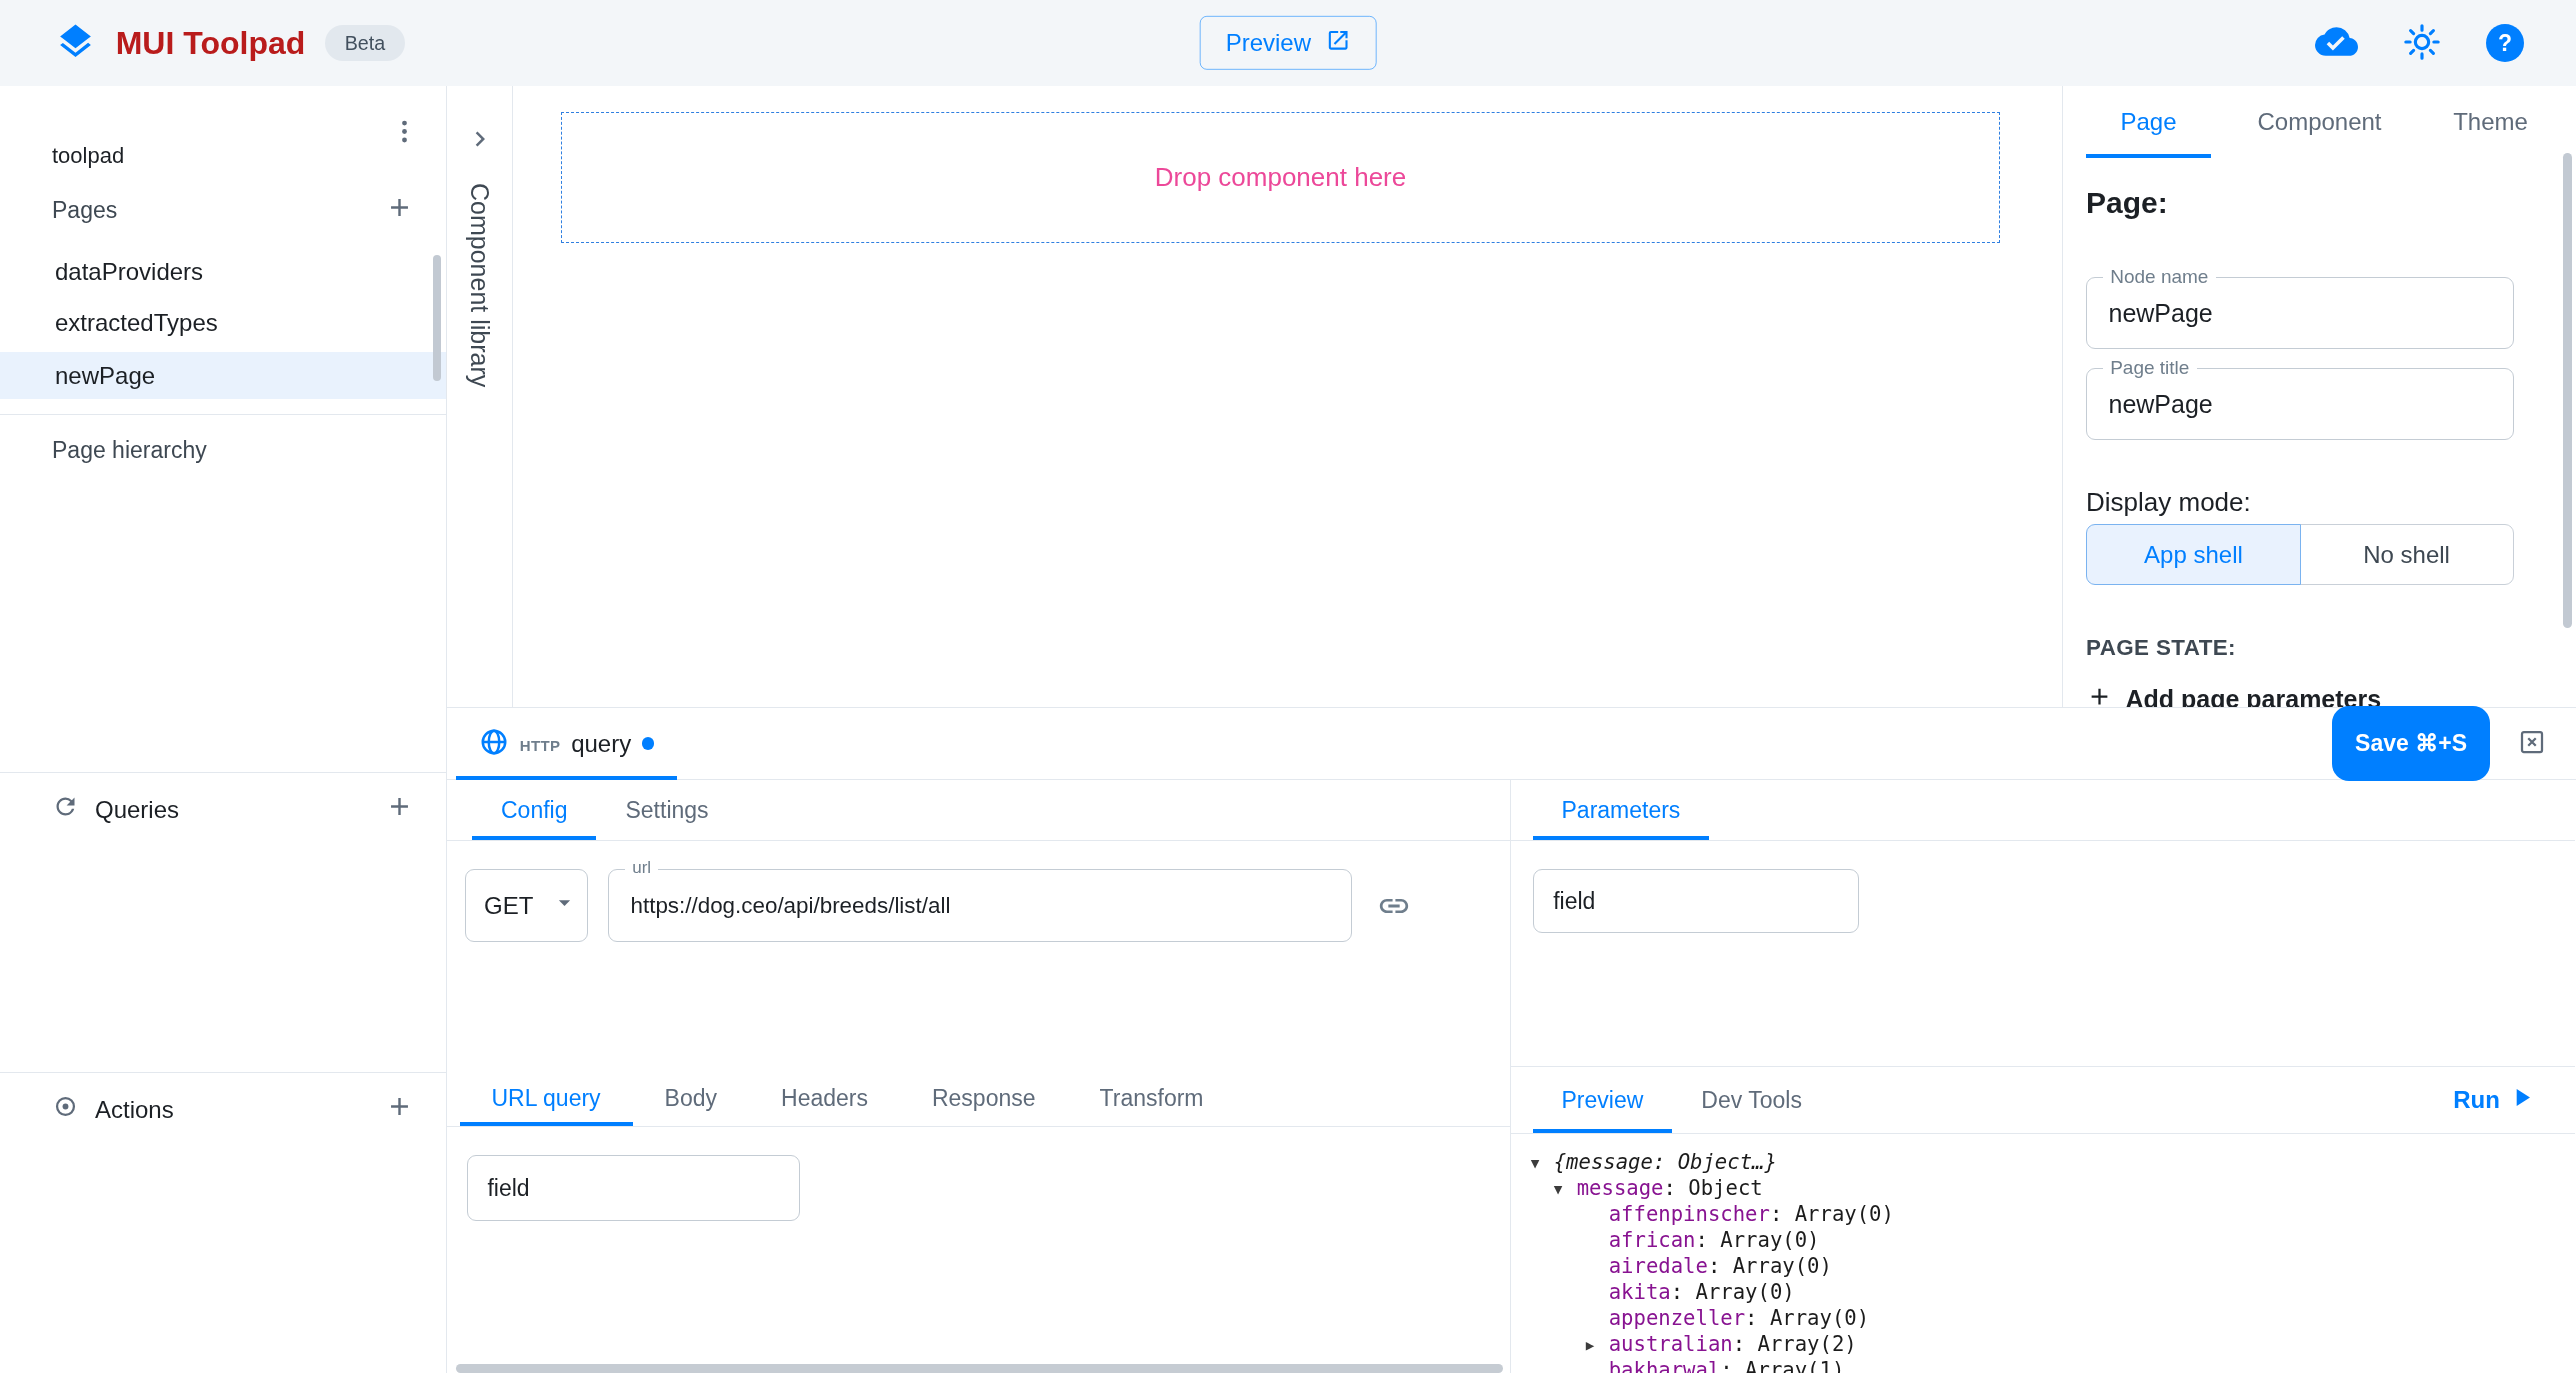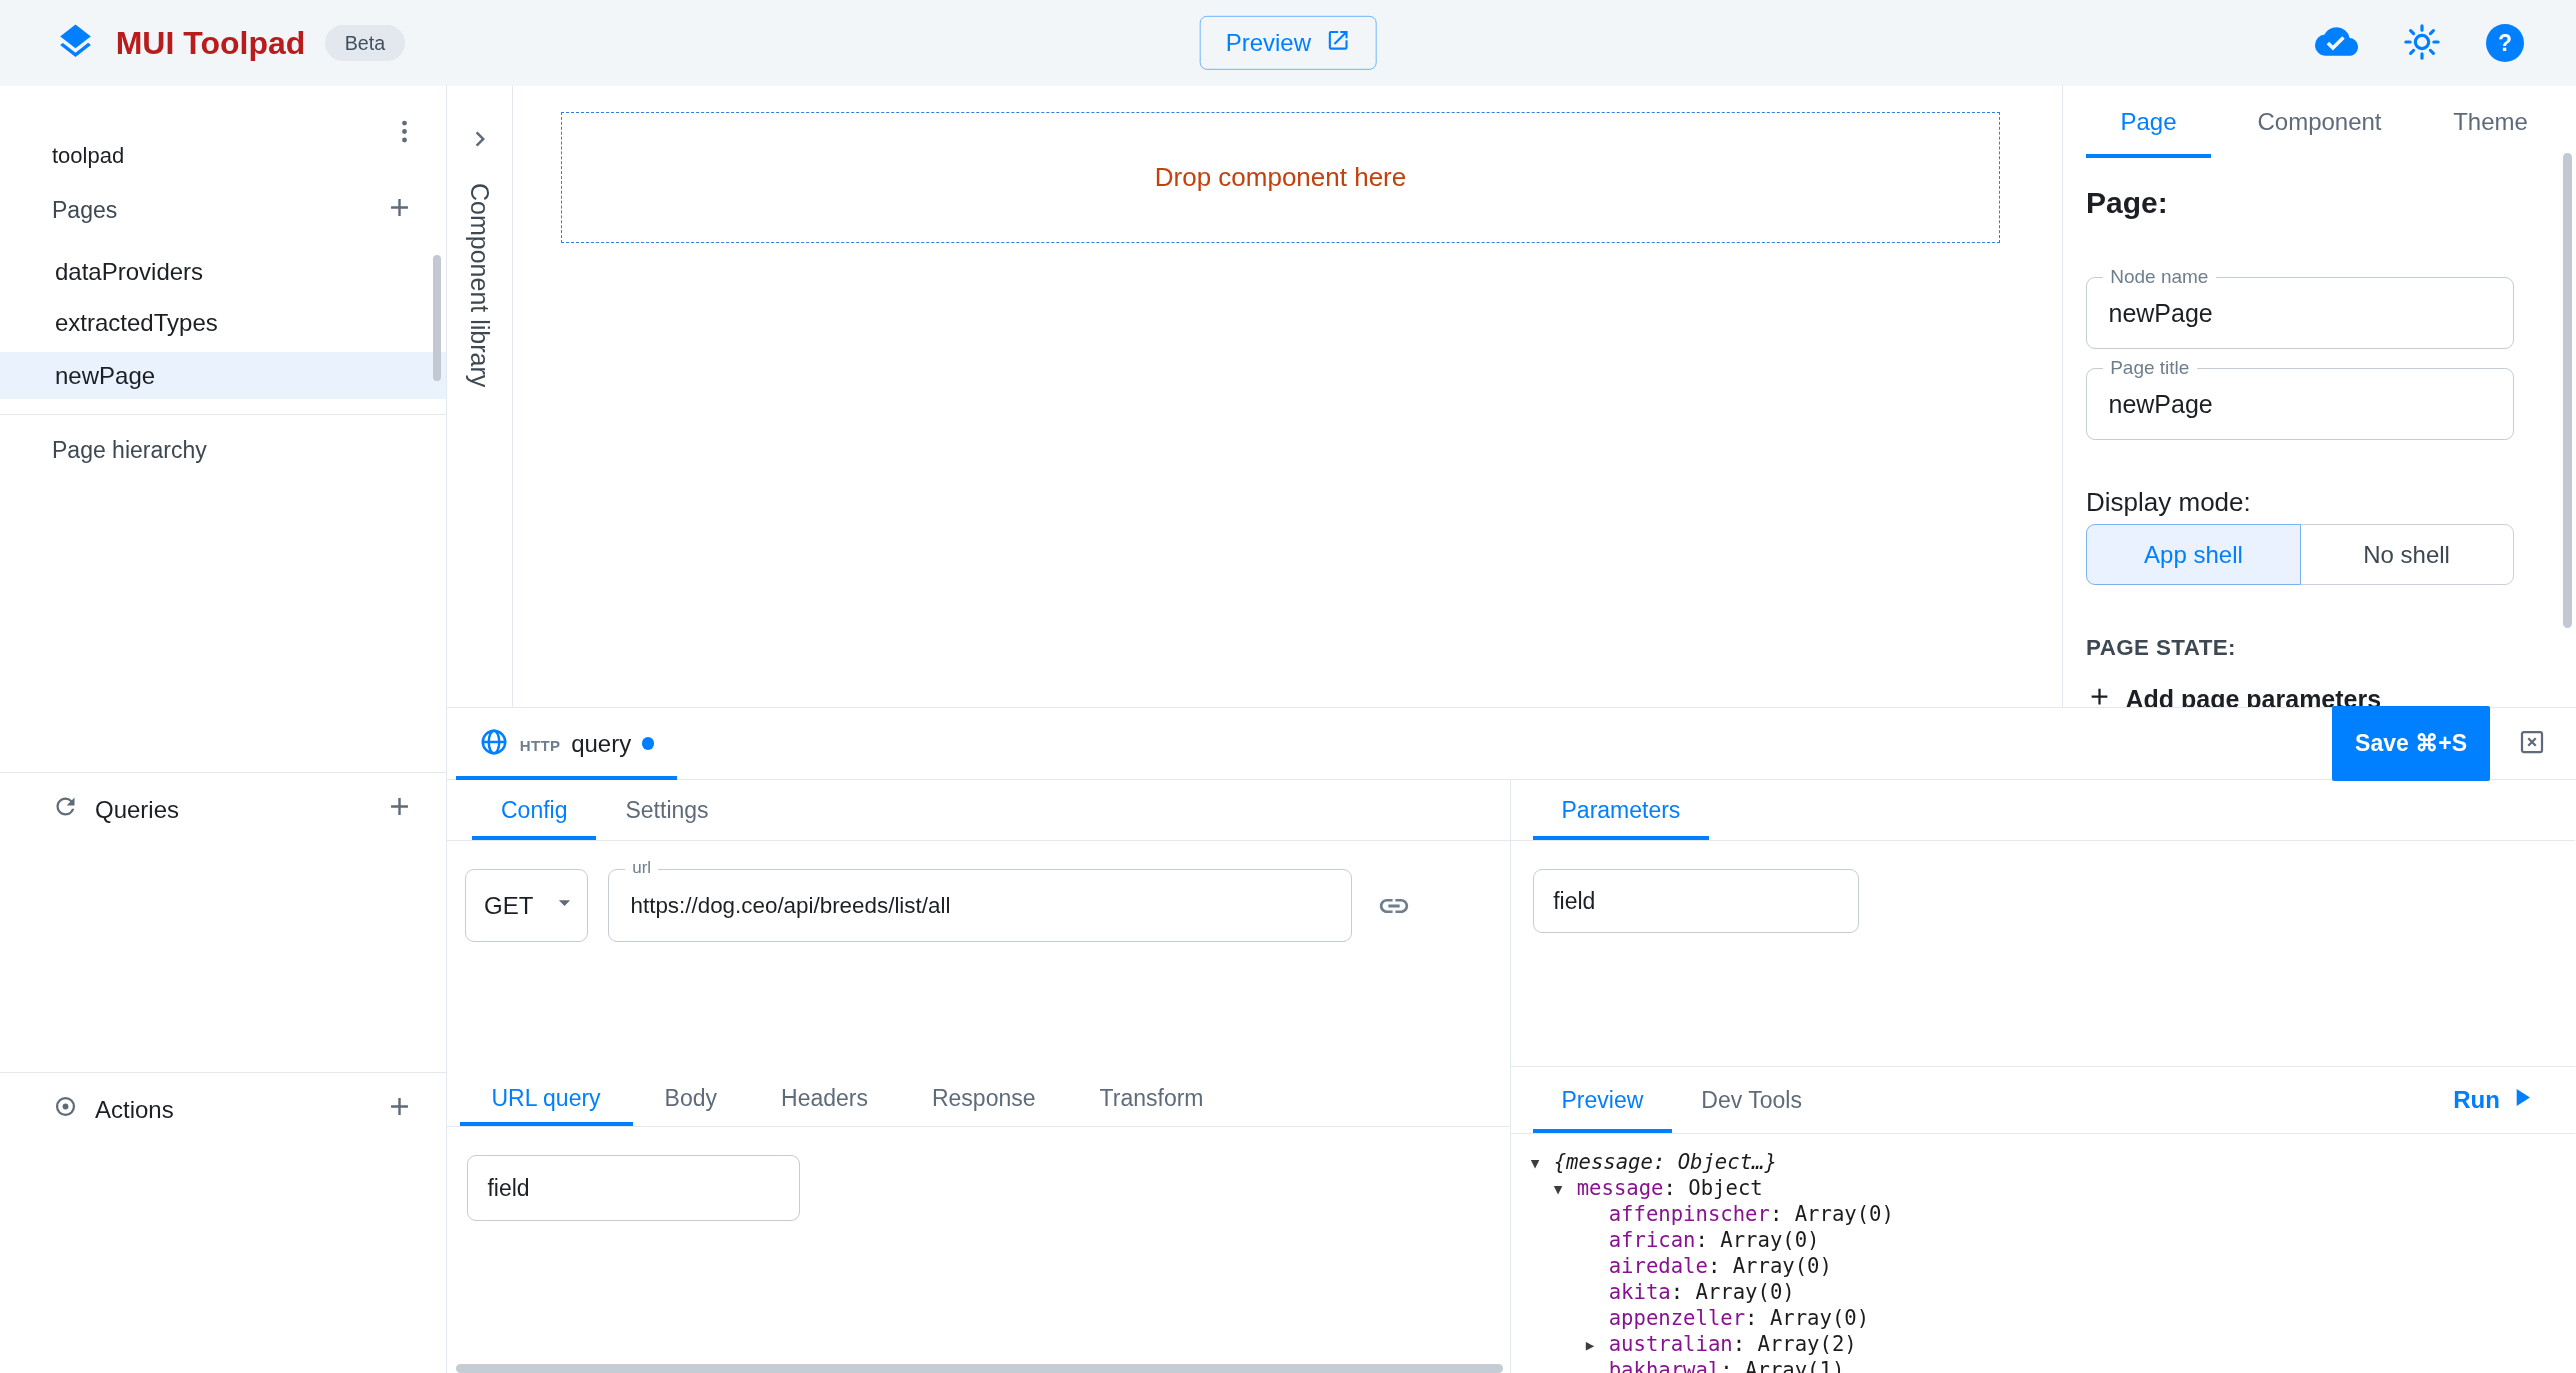--- a/index.html
+++ b/index.html
@@ -32,21 +32,21 @@
   .h-thumb { position:absolute; background:#c6ccd3; border-radius:5.4px; }
 
   
   .canvas-row { position:absolute; top:86px; left:447px; width:2129px; height:621px; }
   .library-strip { position:absolute; left:0; top:0; width:66px; height:621px; background:#fff; border-right:0.9px solid #e3e8ee; }
   .strip-chevron { position:absolute; top:38px; left:50%; transform:translateX(-50%); }
   .strip-label { position:absolute; top:97px; left:50%; transform:translateX(-50%);
     writing-mode:vertical-rl; font-size:25px; color:#3e4852; white-space:nowrap; }
   .canvas { position:absolute; left:66px; top:0; width:1548px; height:621px; background:#fff; }
   .dropzone { position:absolute; left:48px; top:26px; width:1439px; height:131px; border:1.8px dashed #2f7fe0;
-    display:flex; align-items:center; justify-content:center; color:#c2410c; font-size:26px; font-weight:500; }
+    display:flex; align-items:center; justify-content:center; color:#ec4899; font-size:26px; font-weight:500; }
 
   
   .inspector { position:absolute; right:0; top:0; width:514px; height:621px; background:#fff; border-left:0.9px solid #e3e8ee; overflow:hidden; }
   .insp-tabs { position:absolute; top:0; left:0; right:0; height:72px; display:flex; }
   .insp-tab { flex:1; display:flex; align-items:center; justify-content:center; font-size:24px; color:#5f6b7a; position:relative; cursor:pointer; }
   .insp-tab.active { color:#007FFF; font-weight:500; }
   .insp-tab.active::after { content:""; position:absolute; left:23px; right:23px; bottom:0; height:3.6px; background:#007FFF; }
   .insp-heading { position:absolute; top:100px; left:23px; font-size:30px; font-weight:600; }
   .tf { position:absolute; border:1.8px solid #c4ccd4; border-radius:9px; background:#fff; }
   .tf-label { position:absolute; top:-12.5px; left:16px; background:#fff; padding:0 7.2px; font-size:19px; color:#6f7e8c; white-space:nowrap; }
@@ -64,21 +64,21 @@
 
   
   .query-panel { position:absolute; left:447px; top:707px; width:2129px; height:667px; background:#fff; border-top:0.9px solid #e3e8ee; }
   .qp-tabbar { position:absolute; top:0; left:0; right:0; height:72px; border-bottom:0.9px solid #e3e8ee; display:flex; align-items:center; }
   .query-tab { margin-left:9px; height:100%; display:flex; align-items:center; gap:10.7px; padding:0 23px; position:relative; cursor:pointer; }
   .query-tab::after { content:""; position:absolute; left:0; right:0; bottom:-0.9px; height:3.6px; background:#007FFF; }
   .qt-kind { font-size:15px; letter-spacing:0.4px; color:#6f7e8c; font-weight:600; margin-top:3.6px; }
   .qt-name { font-size:24px; color:#1c2025; }
   .qt-dot { width:12.5px; height:12.5px; border-radius:50%; background:#007FFF; }
   .qp-actions { margin-left:auto; display:flex; align-items:center; gap:27px; padding-right:29px; }
-  .save-btn { background:#007FFF; color:#fff; font-size:23px; font-weight:600; padding:24px 23px; border-radius:2px; border:none; cursor:pointer; white-space:nowrap; }
+  .save-btn { background:#007FFF; color:#fff; font-size:23px; font-weight:600; padding:24px 23px; border-radius:17px; border:none; cursor:pointer; white-space:nowrap; }
 
   .qp-left { position:absolute; left:0; top:72px; width:1064px; height:596px; border-right:0.9px solid #e3e8ee; }
   .qp-right { position:absolute; left:1064px; top:72px; width:1064px; height:596px; }
 
   .small-tabs { display:flex; height:61px; border-bottom:0.9px solid #e3e8ee; align-items:stretch; padding-left:25px; }
   .small-tab { display:flex; align-items:center; padding:0 29px; font-size:23px; color:#5f6b7a; position:relative; cursor:pointer; }
   .small-tab.active { color:#007FFF; font-weight:500; }
   .small-tab.active::after { content:""; position:absolute; left:0; right:0; bottom:0; height:3.6px; background:#007FFF; }
 
   .method-row { position:absolute; top:89px; left:18px; right:18px; height:73px; }

